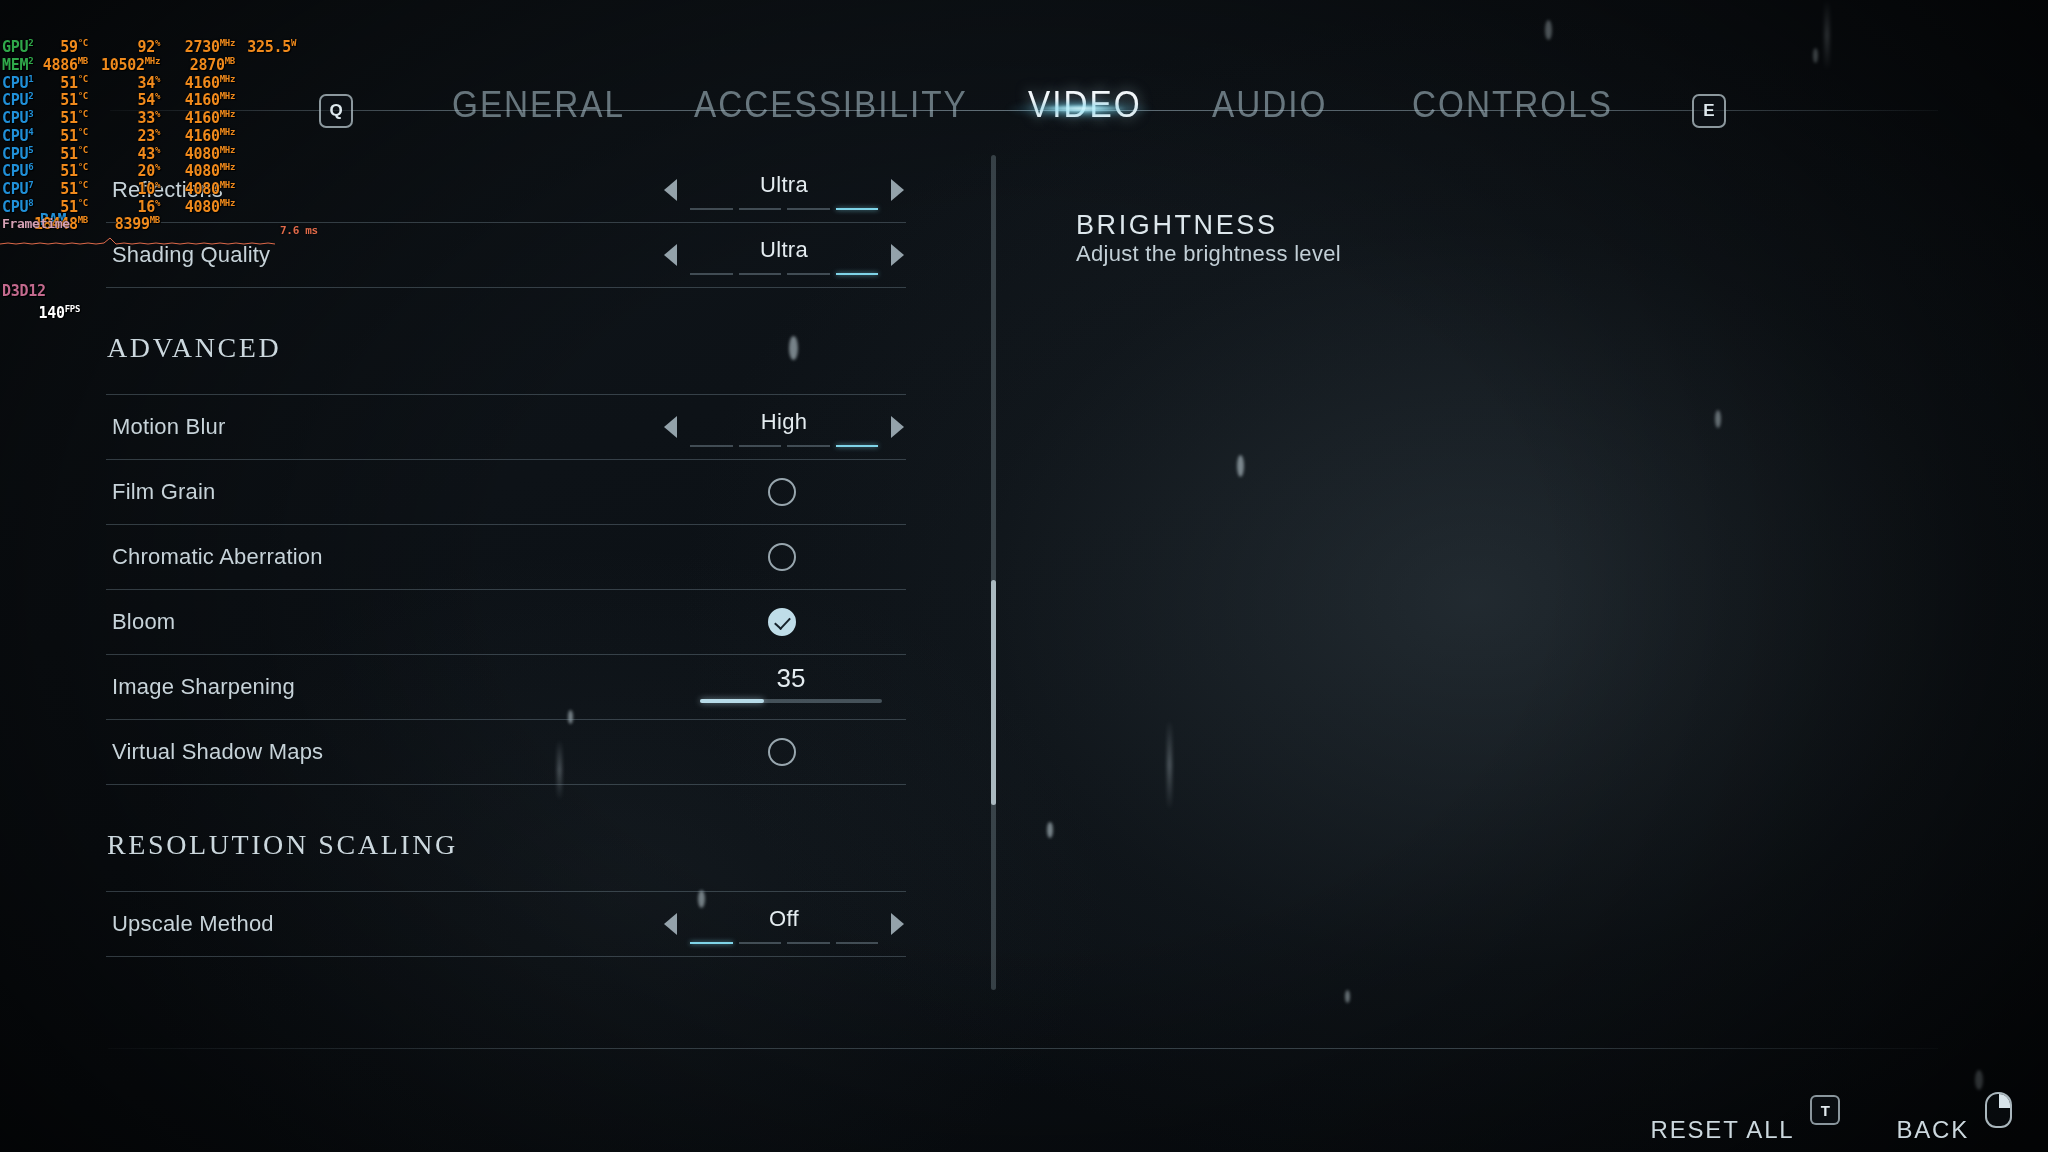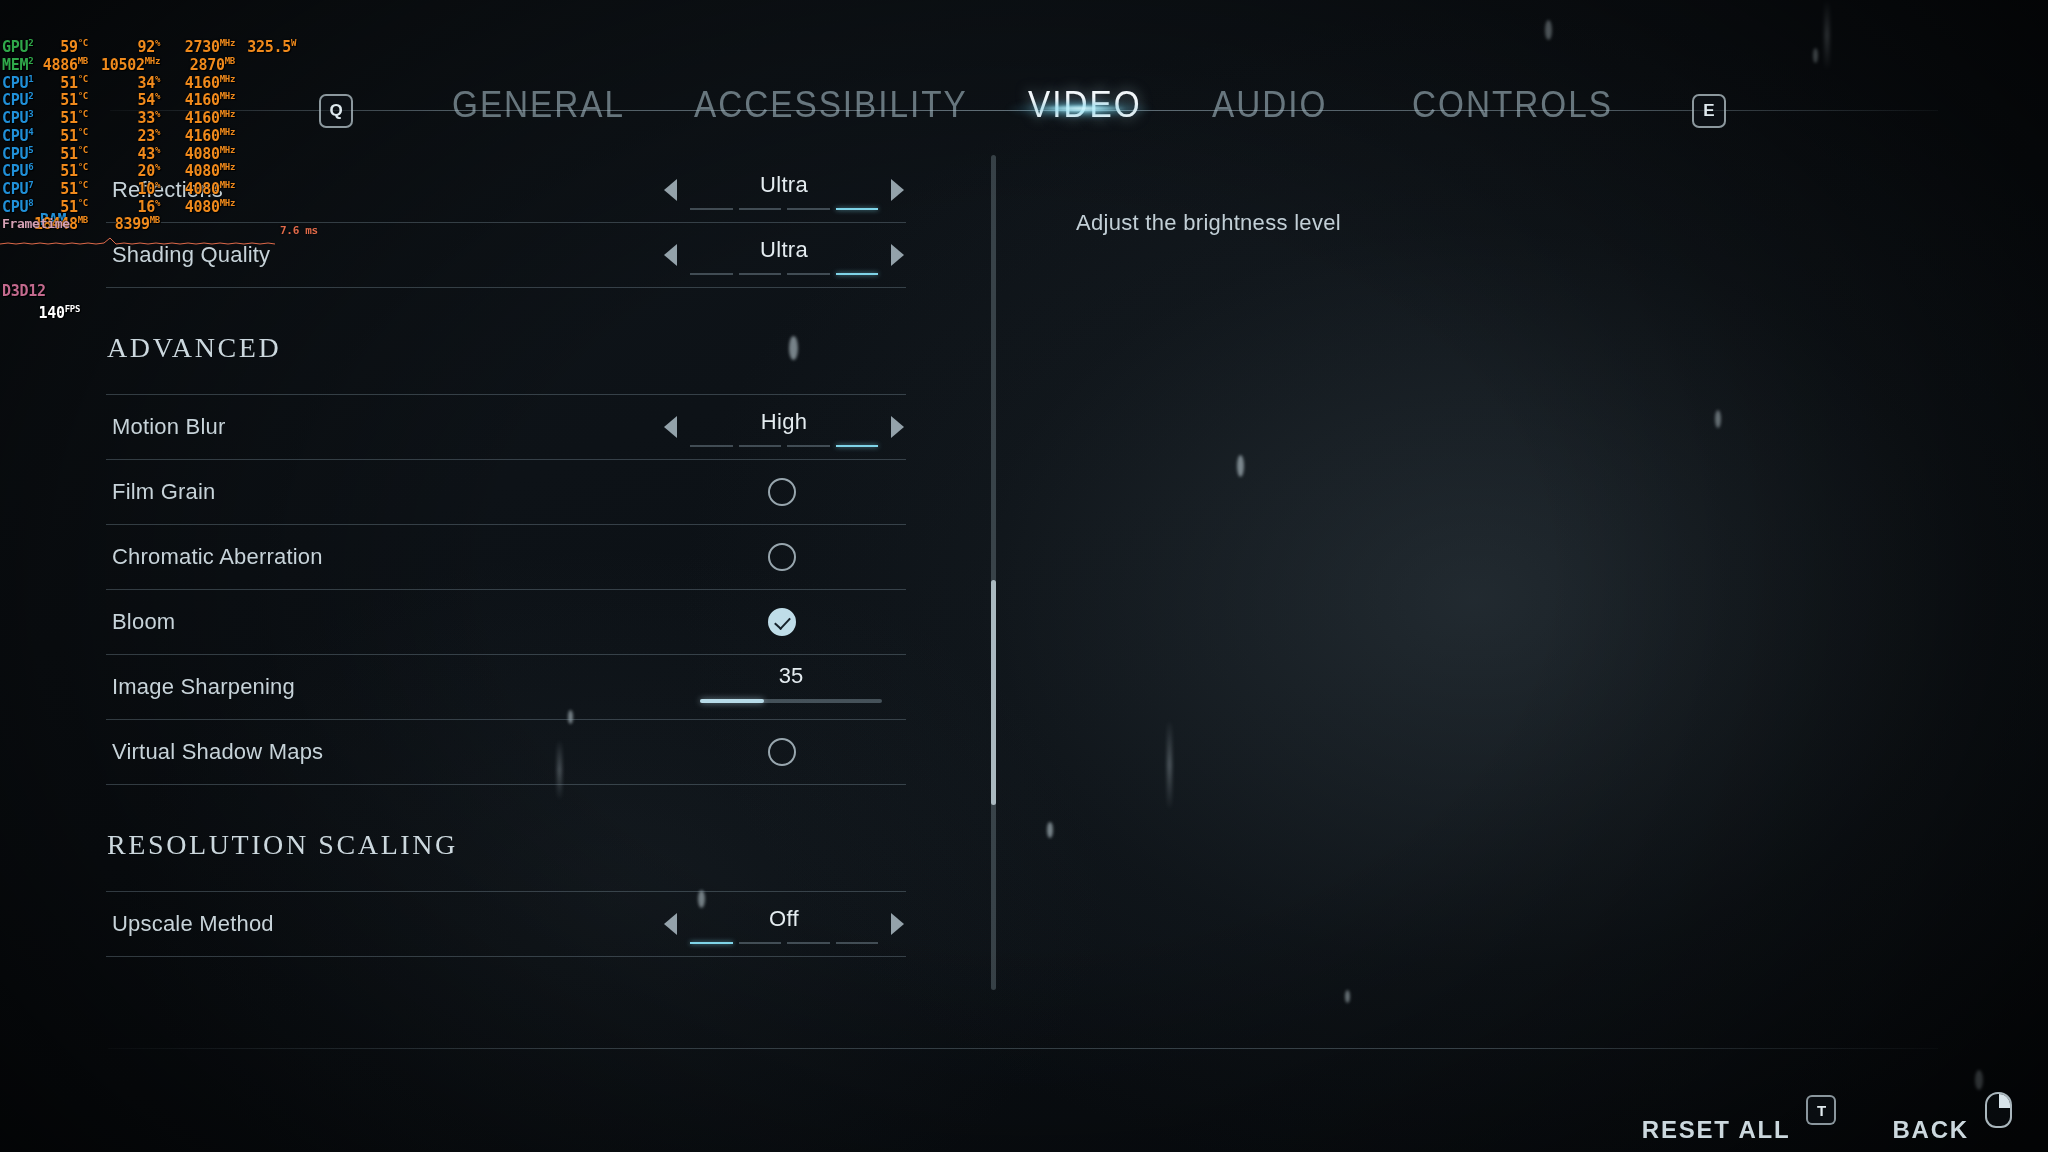--- a/index.html
+++ b/index.html
@@ -253,21 +253,21 @@
   
   .vslider {
     position: absolute;
     right: 24px; top: 8px;
     width: 182px; height: 48px;
   }
   .vslider-value {
     position: absolute;
     left: 0; right: 0; top: 0;
     text-align: center;
-    font-size: 22px;
+    font-size: 26px;
     color: #e4ecf0;
   }
   .vslider-track {
     position: absolute;
     left: 0; right: 0; bottom: 8px;
     height: 4px;
     background: rgba(150,172,184,0.40);
     border-radius: 2px;
   }
   .vslider-fill {
@@ -327,21 +327,21 @@
     right: 36px; top: 1076px;
     display: flex; align-items: center;
     gap: 56px;
     z-index: 26;
   }
   .action { display: flex; align-items: center; gap: 16px; cursor: pointer; }
   .action-label {
     font-size: 24px;
     letter-spacing: 1.8px;
     color: #ccd8de;
-    font-weight: 700;
+    font-weight: 400;
     margin-top: 40px;
   }
   .keycap-sm {
     width: 30px; height: 30px;
     border: 2px solid rgba(190,205,212,0.72);
     border-radius: 6px;
     background: rgba(14,20,25,0.5);
     color: #e2ebef;
     font-size: 15px; font-weight: 700;
     display: flex; align-items: center; justify-content: center;
@@ -508,20 +508,21 @@
         </div>
       </div>
       <div class="divider"></div>
     </div>
 
   <div id="scroll-track">
     <div id="scroll-thumb" style="top:425px;height:225px;"></div>
   </div>
 
   <div id="info-panel">
+    <div id="info-title">BRIGHTNESS</div>
     <div id="info-desc">Adjust the brightness level</div>
   </div>
 
   <div id="bottom-line"></div>
   <div id="bottom-actions">
     <div class="action">
       <span class="action-label">RESET ALL</span>
       <span class="keycap-sm">T</span>
     </div>
     <div class="action">

